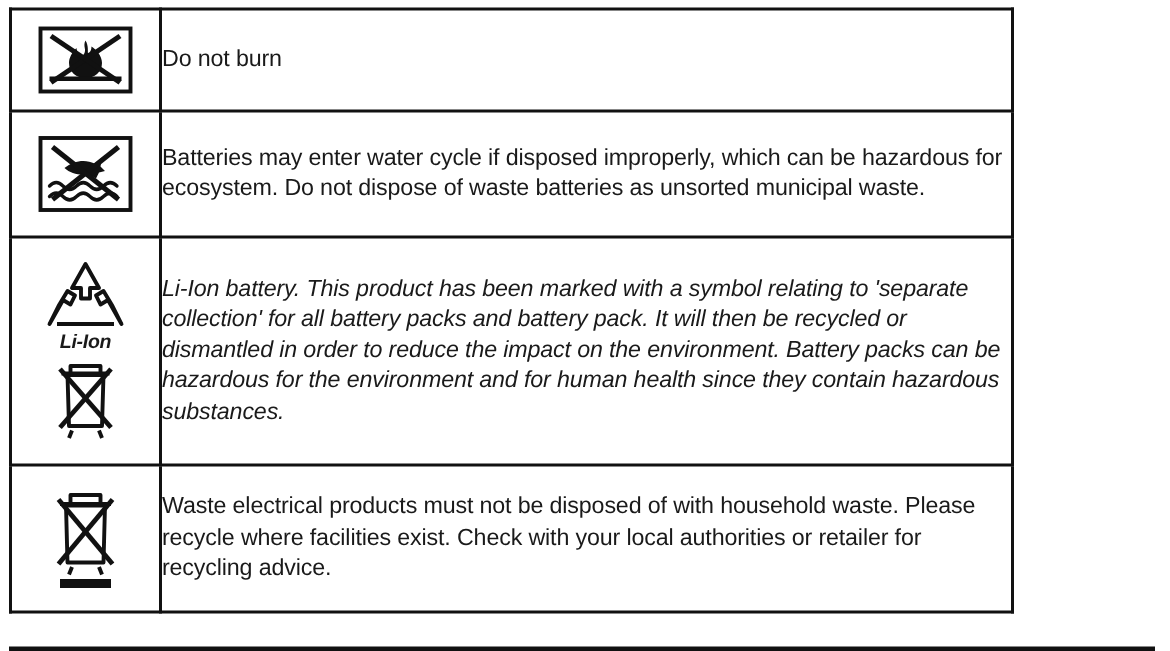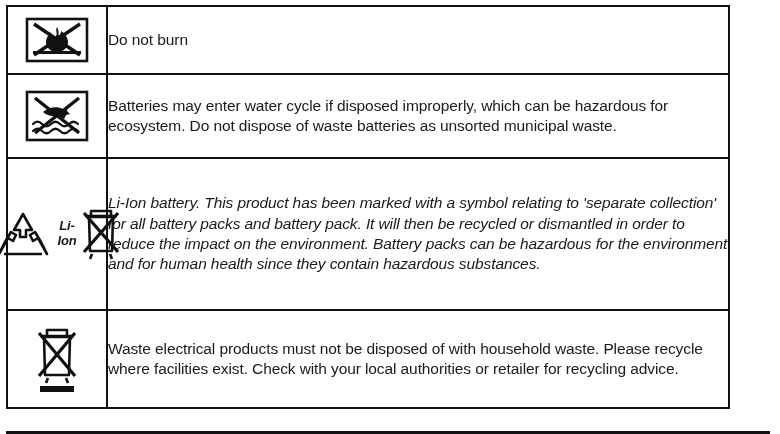--- a/index.html
+++ b/index.html
@@ -15,21 +15,21 @@
     overflow: hidden;
   }
   .sheet {
     position: relative;
     width: 780px;
     height: 434px;
     box-sizing: border-box;
   }
   table.safety-table {
     border-collapse: collapse;
-    width: 724px;
+    width: 670px;
     margin: 5px 0 0 6px;
     table-layout: fixed;
   }
   table.safety-table td {
     border: 2px solid #111111;
     vertical-align: middle;
     padding: 0;
   }
   td.icon-cell {
     width: 98px;
@@ -43,20 +43,21 @@
     letter-spacing: -0.1px;
     vertical-align: middle;
   }
   .row-burn td { height: 66px; }
   .row-water td { height: 82px; }
   .row-liion td { height: 150px; font-style: italic; }
   .row-weee td { height: 96px; border-radius: 14px; }
 
   .icon-stack {
     display: flex;
+    flex-direction: column;
     align-items: center;
     justify-content: center;
     gap: 2px;
   }
   .liion-label {
     font-size: 13px;
     font-weight: bold;
     letter-spacing: -0.2px;
     margin-top: -2px;
     margin-bottom: 1px;

